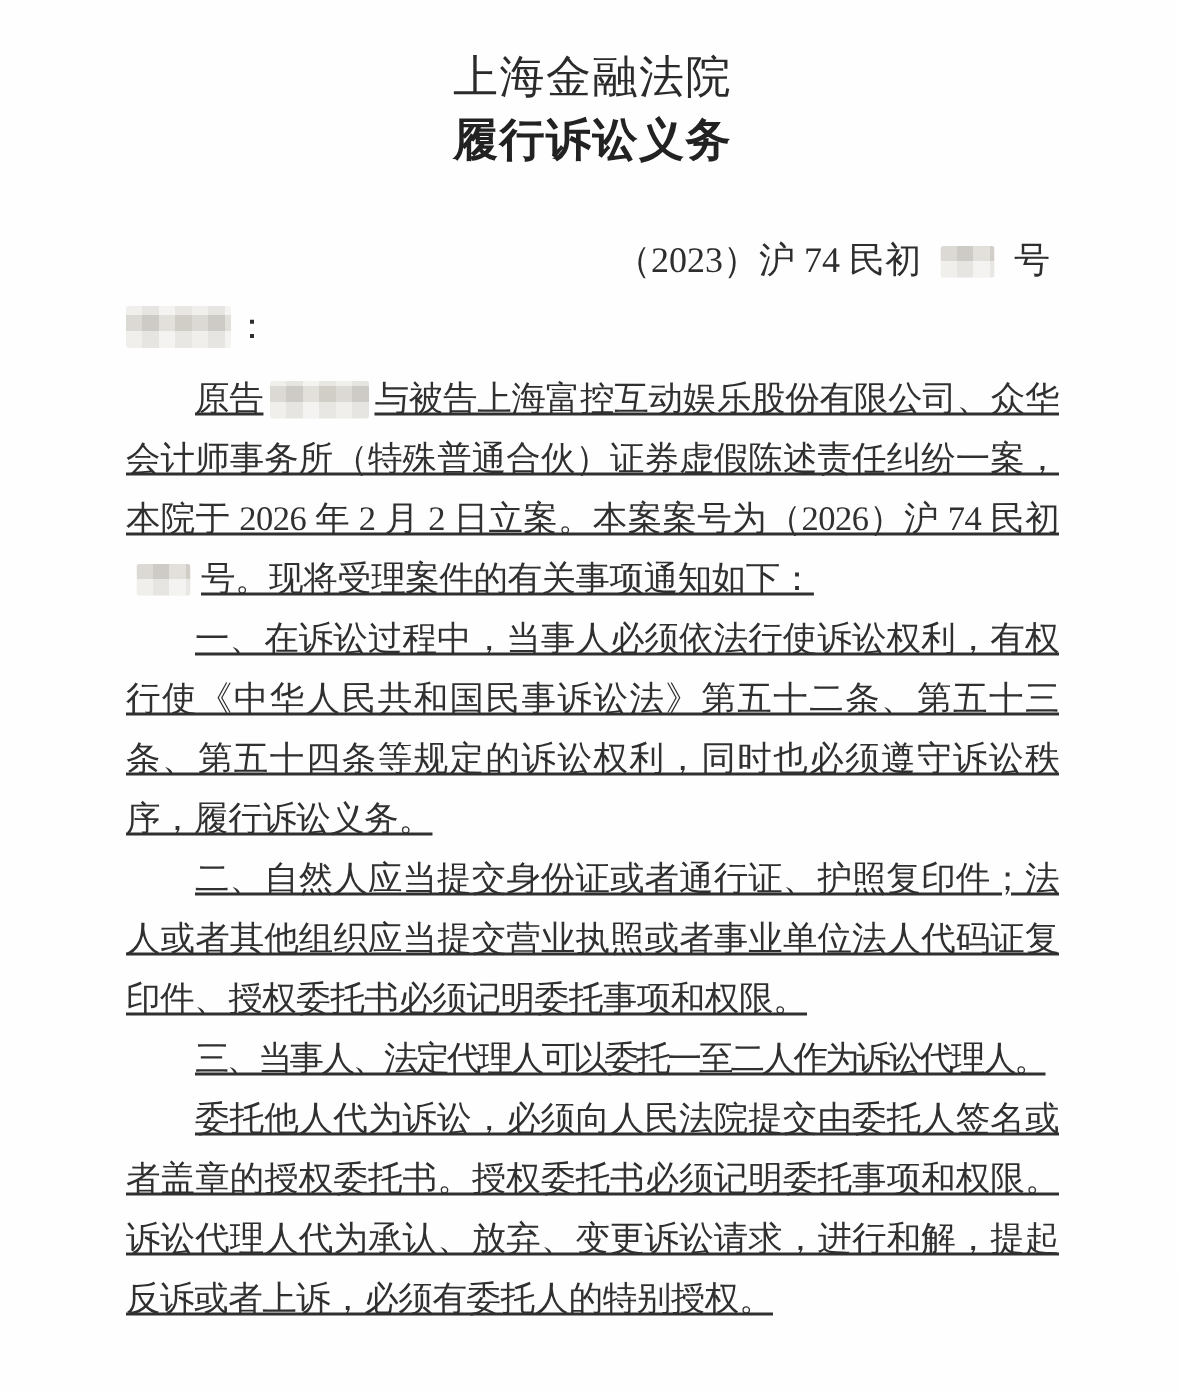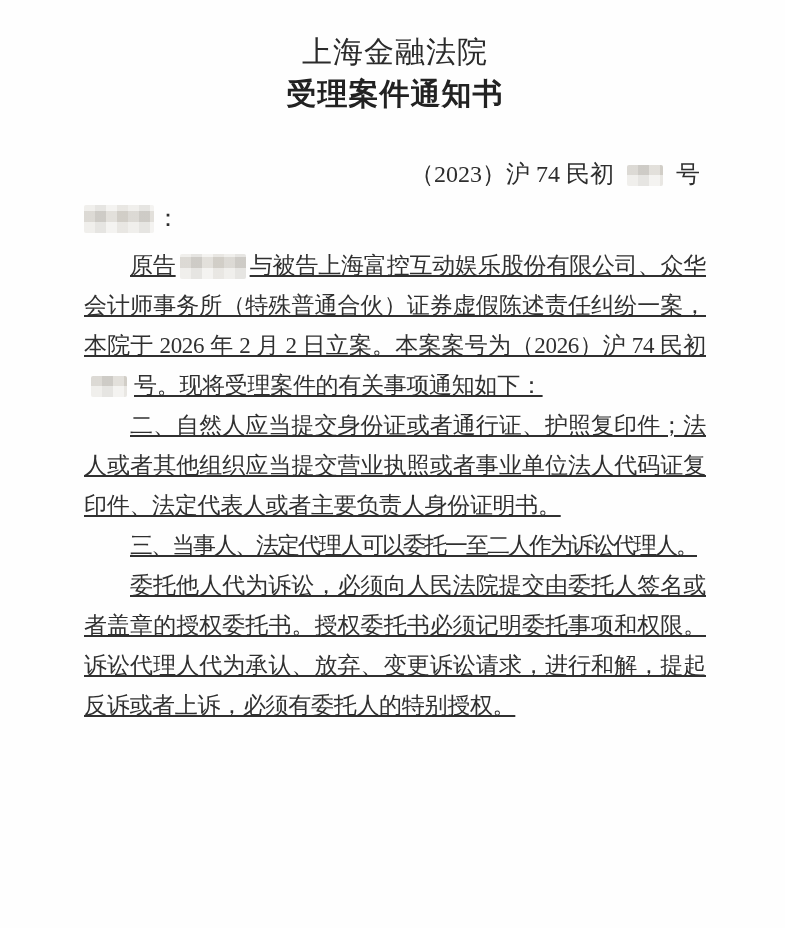--- a/index.html
+++ b/index.html
@@ -91,40 +91,41 @@
     margin: 0 7px;
   }
 </style>
 </head>
 <body>
 
 <div class="page">
 
   <div class="court-name">上海金融法院</div>
 
-  <div class="doc-title">受理案件通知书</div>
+  <div class="doc-title">履行诉讼义务</div>
 
   <div class="case-line">
     <span>（2023）沪 74 民初</span>
     <span class="redact redact-case"></span>
     <span>号</span>
   </div>
 
   <div class="addressee">
     <span class="redact redact-addressee"></span><span>：</span>
   </div>
 
   <div class="body">
 
     <p>
       <span>原告</span><span class="redact redact-name"></span><span>与被告上海富控互动娱乐股份有限公司、众华会计师事务所（特殊普通合伙）证券虚假陈述责任纠纷一案，本院于 2026 年 2 月 2 日立案。本案案号为（2026）沪 74 民初</span><span class="redact redact-case"></span><span>号。现将受理案件的有关事项通知如下：</span>
     </p>
 
+    <p>一、在诉讼过程中，当事人必须依法行使诉讼权利，有权行使《中华人民共和国民事诉讼法》第五十二条、第五十三条、第五十四条等规定的诉讼权利，同时也必须遵守诉讼秩序，履行诉讼义务。</p>
 
-    <p>二、自然人应当提交身份证或者通行证、护照复印件；法人或者其他组织应当提交营业执照或者事业单位法人代码证复印件、法定代表人或者主要负责人身份证明书。</p>
+    <p>二、自然人应当提交身份证或者通行证、护照复印件；法人或者其他组织应当提交营业执照或者事业单位法人代码证复印件、授权委托书必须记明委托事项和权限。</p>
 
     <p class="tight">三、当事人、法定代理人可以委托一至二人作为诉讼代理人。</p>
 
     <p>委托他人代为诉讼，必须向人民法院提交由委托人签名或者盖章的授权委托书。授权委托书必须记明委托事项和权限。诉讼代理人代为承认、放弃、变更诉讼请求，进行和解，提起反诉或者上诉，必须有委托人的特别授权。</p>
 
   </div>
 
 </div>
 
 </body></html>

